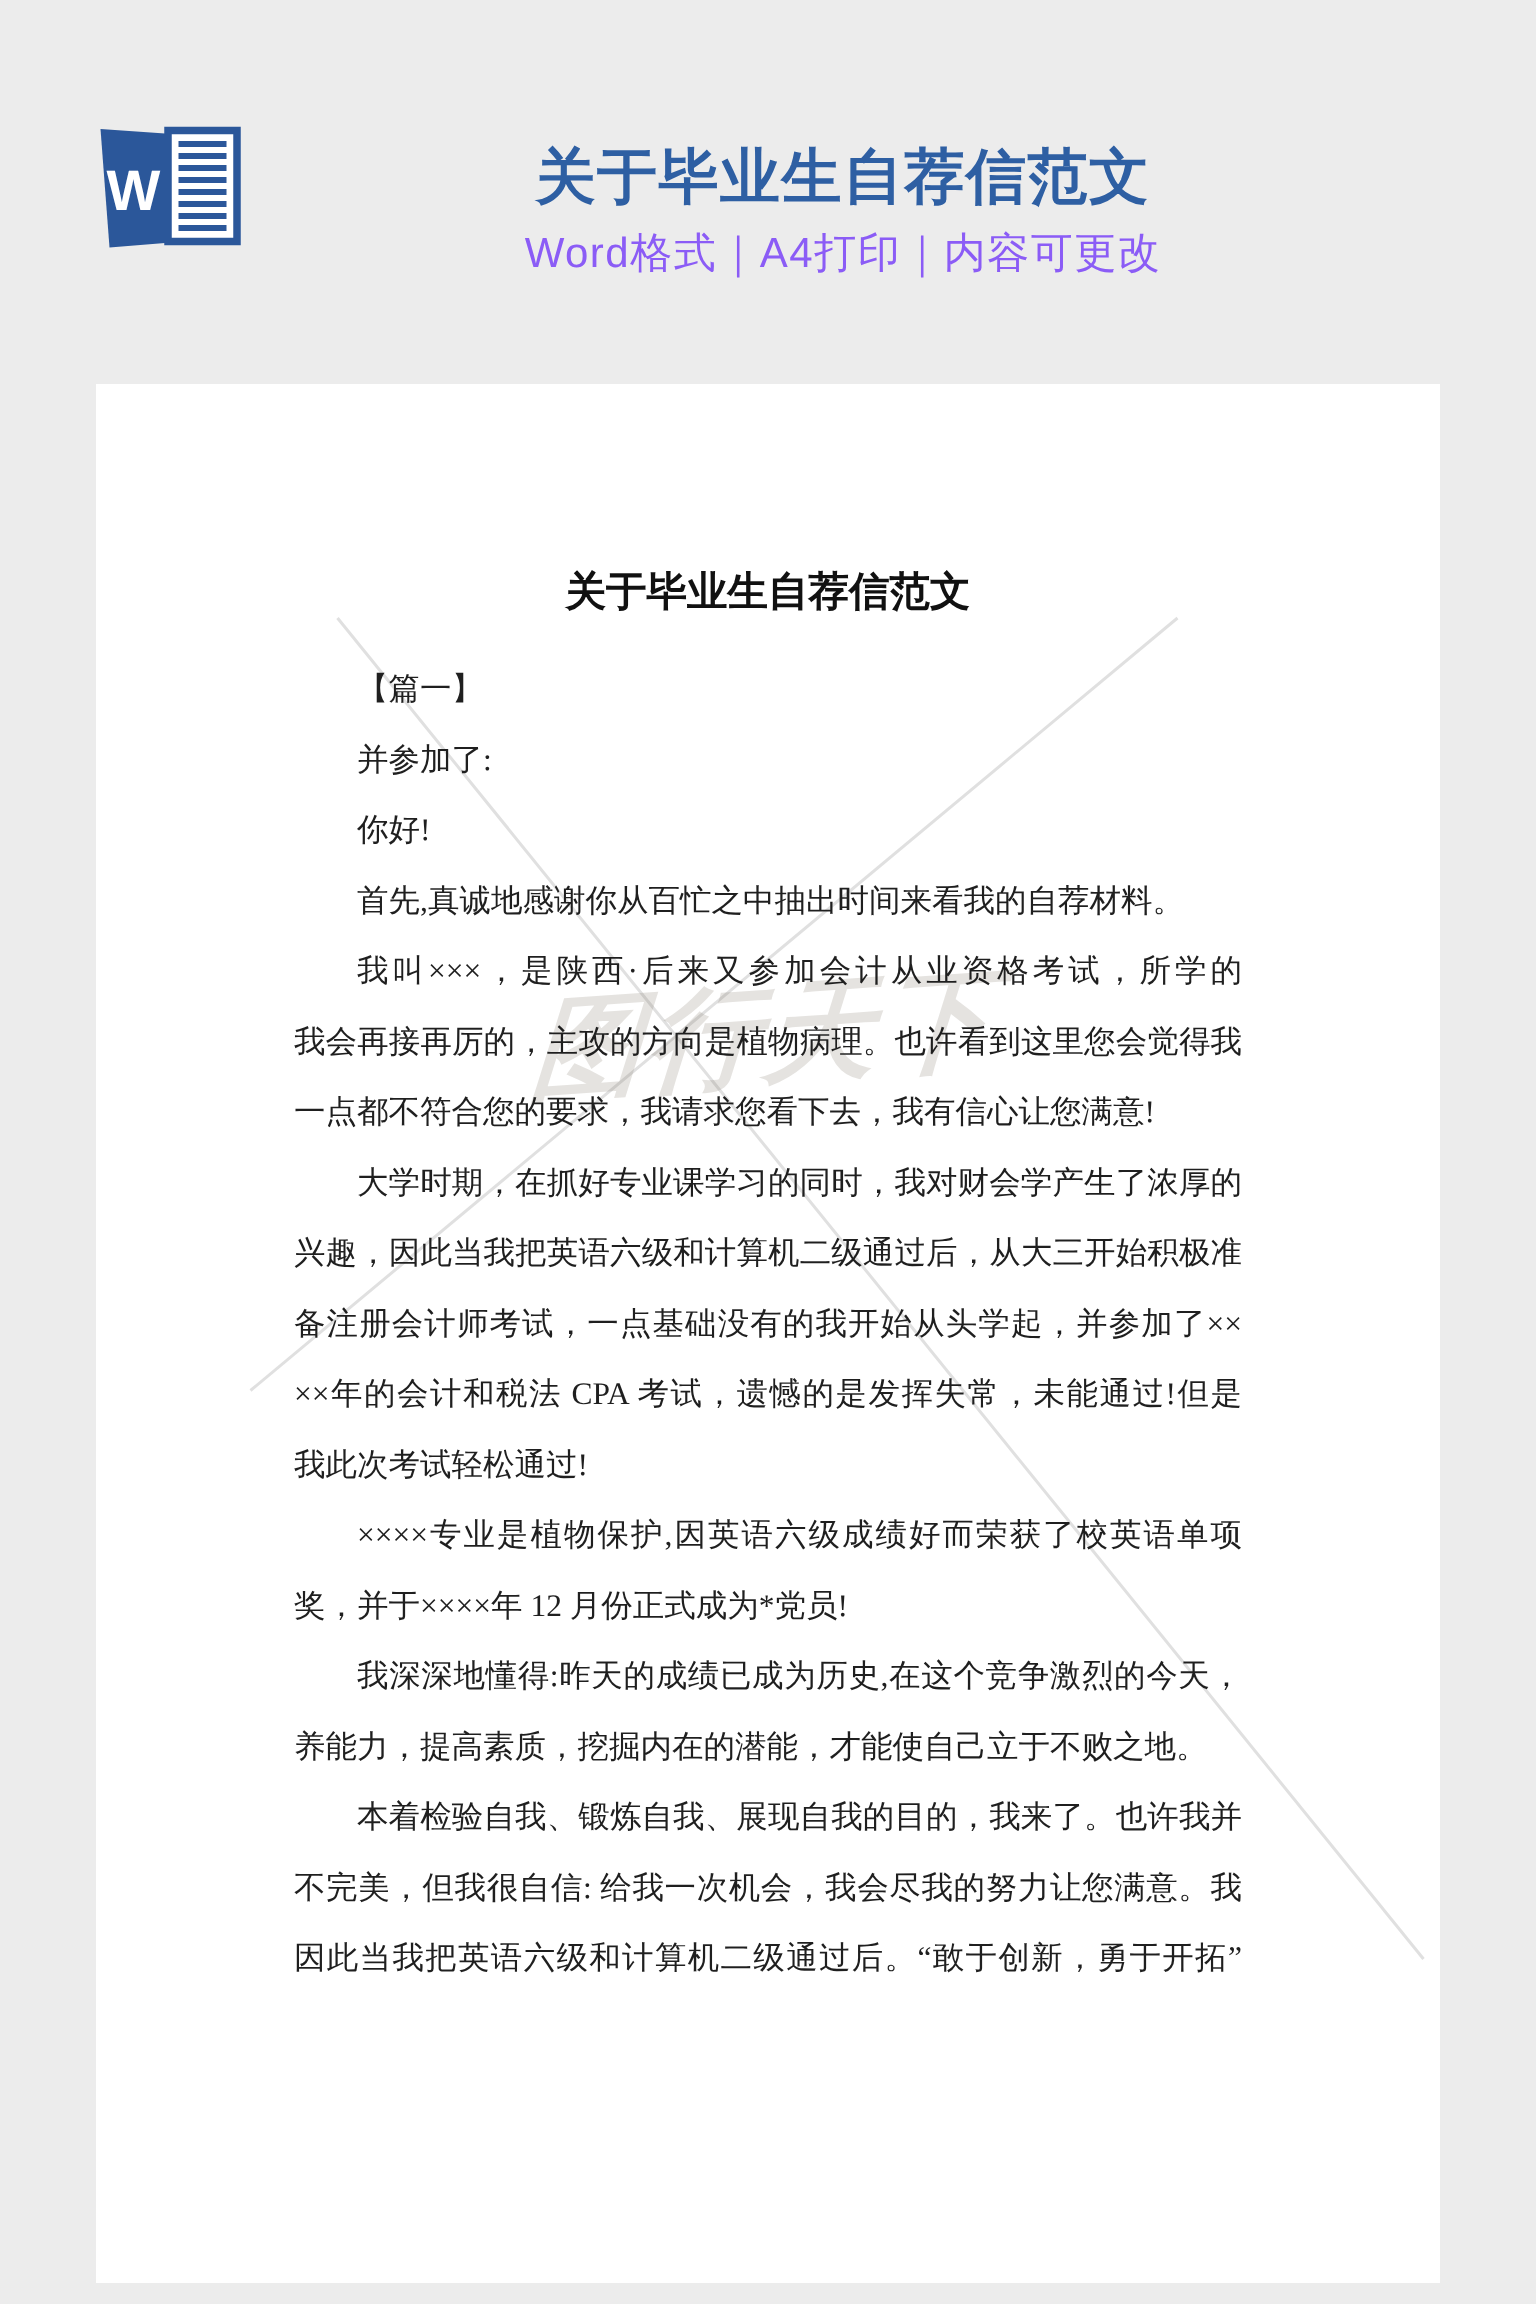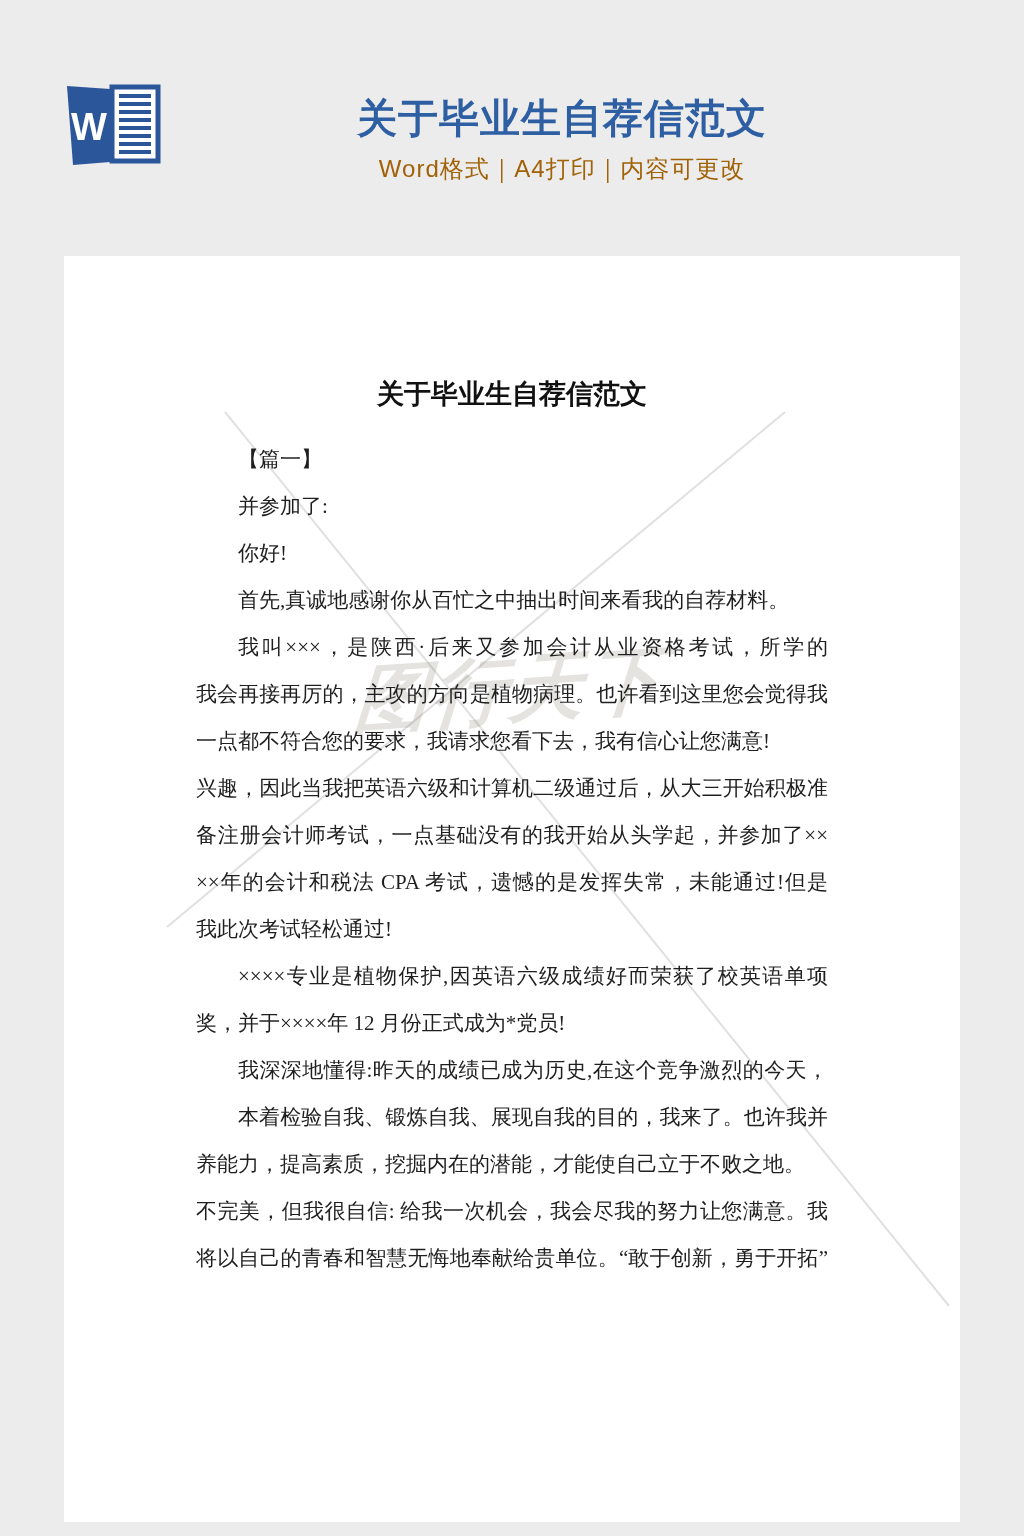--- a/index.html
+++ b/index.html
@@ -10,21 +10,21 @@
     overflow:hidden;
   }
   
   .hdr{position:relative;height:256px;}
   .word-icon{position:absolute;left:64px;top:82px;width:100px;height:86px;display:block;}
   .hdr-text{position:absolute;left:100px;right:0;top:92px;text-align:center;}
   .hdr-title{
     margin:0;font-size:40px;font-weight:bold;line-height:52px;
     color:var(--accent,#2e5fa3);letter-spacing:1px;
   }
-  .hdr-sub{margin-top:10px;font-size:24px;line-height:30px;color:#a16207;letter-spacing:1px;}
+  .hdr-sub{margin-top:10px;font-size:28px;line-height:30px;color:#8b5cf6;letter-spacing:1px;}
   
   .page{
     position:relative;width:896px;height:1266px;margin:0 auto;
     background:var(--page-bg,#ffffff);overflow:hidden;
   }
   .wm-lines{position:absolute;left:0;top:0;pointer-events:none;}
   .wm-logo{
     position:absolute;left:290px;top:385px;
     font-family:"DejaVu Serif","Liberation Serif",serif;
     font-size:74px;font-weight:bold;font-style:italic;
@@ -85,27 +85,28 @@
 
     <h2 class="doc-title">关于毕业生自荐信范文</h2>
     <div class="doc-body">
         <div class="pline first plast">【篇一】</div>
         <div class="pline first plast">并参加了:</div>
         <div class="pline first plast">你好!</div>
         <div class="pline first plast">首先,真诚地感谢你从百忙之中抽出时间来看我的自荐材料。</div>
         <div class="pline first">我叫×××，是陕西·后来又参加会计从业资格考试，所学的</div>
         <div class="pline">我会再接再厉的，主攻的方向是植物病理。也许看到这里您会觉得我</div>
         <div class="pline plast">一点都不符合您的要求，我请求您看下去，我有信心让您满意!</div>
+        <div class="pline first">大学时期，在抓好专业课学习的同时，我对财会学产生了浓厚的</div>
         <div class="pline">兴趣，因此当我把英语六级和计算机二级通过后，从大三开始积极准</div>
         <div class="pline">备注册会计师考试，一点基础没有的我开始从头学起，并参加了××</div>
         <div class="pline">××年的会计和税法 CPA 考试，遗憾的是发挥失常，未能通过!但是</div>
         <div class="pline plast">我此次考试轻松通过!</div>
         <div class="pline first">××××专业是植物保护,因英语六级成绩好而荣获了校英语单项</div>
         <div class="pline plast">奖，并于××××年 12 月份正式成为*党员!</div>
         <div class="pline first">我深深地懂得:昨天的成绩已成为历史,在这个竞争激烈的今天，</div>
+        <div class="pline plast">养能力，提高素质，挖掘内在的潜能，才能使自己立于不败之地。</div>
         <div class="pline first">本着检验自我、锻炼自我、展现自我的目的，我来了。也许我并</div>
-        <div class="pline plast">养能力，提高素质，挖掘内在的潜能，才能使自己立于不败之地。</div>
         <div class="pline">不完美，但我很自信: 给我一次机会，我会尽我的努力让您满意。我</div>
-        <div class="pline">将以自己的青春和智慧无悔地奉献给贵单位。“敢于创新，勇于开拓”</div>
+        <div class="pline">因此当我把英语六级和计算机二级通过后。“敢于创新，勇于开拓”</div>
       </div>
   </div>
 
 </div>
 
 </body></html>

